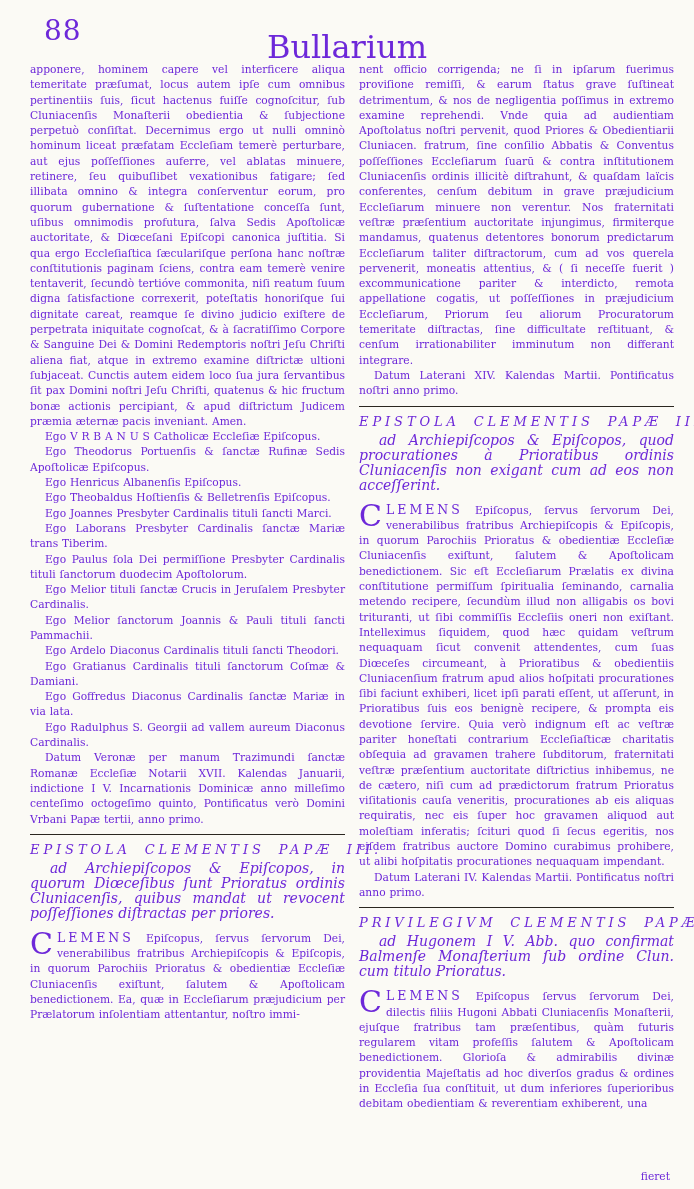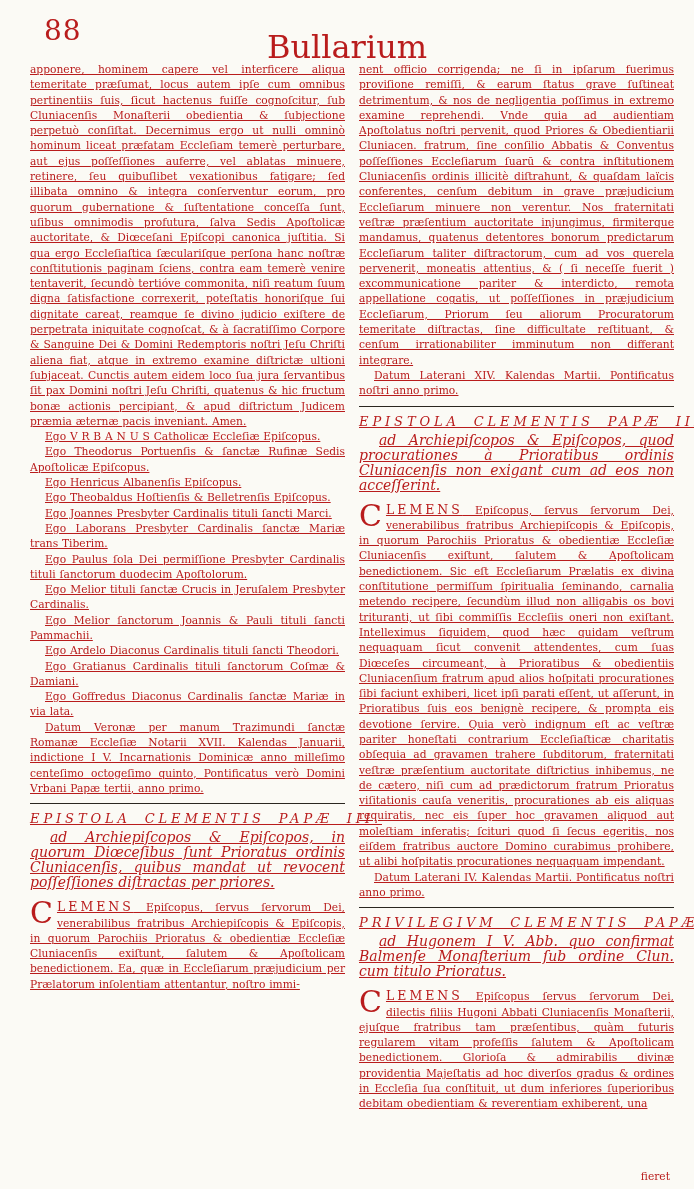--- a/index.html
+++ b/index.html
@@ -5,21 +5,21 @@
   html, body {
     margin: 0;
     padding: 0;
     background: #fbfaf5;
   }
   .page {
     position: relative;
     width: 694px;
     height: 1189px;
     background: #fbfaf5;
-    color: #b91c1c;
+    color: #6d28d9;
     font-family: "DejaVu Serif", serif;
     overflow: hidden;
   }
   .header {
     position: relative;
     height: 58px;
   }
   .pagenum {
     position: absolute;
     left: 44px;
@@ -35,21 +35,20 @@
     top: 28px;
     text-align: center;
     font-size: 32px;
     font-weight: normal;
   }
   .columns {
     display: flex;
     gap: 14px;
     padding: 4px 33px 0 30px;
     box-sizing: border-box;
-    text-decoration: underline;
   }
   .col {
     width: 315px;
     flex: 0 0 315px;
   }
   .body {
     margin: 0;
     font-size: 10.7px;
     line-height: 15.3px;
     text-align: justify;
@@ -118,20 +117,21 @@
       <p class="body sig">Ego Henricus Albanenſis Epiſcopus.</p>
       <p class="body sig">Ego Theobaldus Hoſtienſis &amp; Belletrenſis Epiſcopus.</p>
       <p class="body sig">Ego Joannes Presbyter Cardinalis tituli ſancti Marci.</p>
       <p class="body sig">Ego Laborans Presbyter Cardinalis ſanctæ Mariæ trans Tiberim.</p>
       <p class="body sig">Ego Paulus ſola Dei permiſſione Presbyter Cardinalis tituli ſanctorum duodecim Apoſtolorum.</p>
       <p class="body sig">Ego Melior tituli ſanctæ Crucis in Jeruſalem Presbyter Cardinalis.</p>
       <p class="body sig">Ego Melior ſanctorum Joannis &amp; Pauli tituli ſancti Pammachii.</p>
       <p class="body sig">Ego Ardelo Diaconus Cardinalis tituli ſancti Theodori.</p>
       <p class="body sig">Ego Gratianus Cardinalis tituli ſanctorum Coſmæ &amp; Damiani.</p>
       <p class="body sig">Ego Goffredus Diaconus Cardinalis ſanctæ Mariæ in via lata.</p>
+      <p class="body sig">Ego Radulphus S. Georgii ad vallem aureum Diaconus Cardinalis.</p>
 
       <p class="body indent">Datum Veronæ per manum Trazimundi ſanctæ Romanæ Eccleſiæ Notarii XVII. Kalendas Januarii, indictione I V. Incarnationis Dominicæ anno milleſimo centeſimo octogeſimo quinto, Pontificatus verò Domini Vrbani Papæ tertii, anno primo.</p>
 
       <hr class="rule">
 
       <div class="heading">EPISTOLA CLEMENTIS PAPÆ III.</div>
       <div class="subtitle">ad Archiepiſcopos &amp; Epiſcopos, in quorum Diœceſibus ſunt Prioratus ordinis Cluniacenſis, quibus mandat ut revocent poſſeſſiones diſtractas per priores.</div>
       <p class="body has-dropcap"><span class="dropcap">C</span><span class="lead-caps">LEMENS</span><span> Epiſcopus, ſervus ſervorum Dei, venerabilibus fratribus Archiepiſcopis &amp; Epiſcopis, in quorum Parochiis Prioratus &amp; obedientiæ Eccleſiæ Cluniacenſis exiſtunt, ſalutem &amp; Apoſtolicam benedictionem. Ea, quæ in Eccleſiarum præjudicium per Prælatorum inſolentiam attentantur, noſtro immi-</span></p>
     </div>
 

